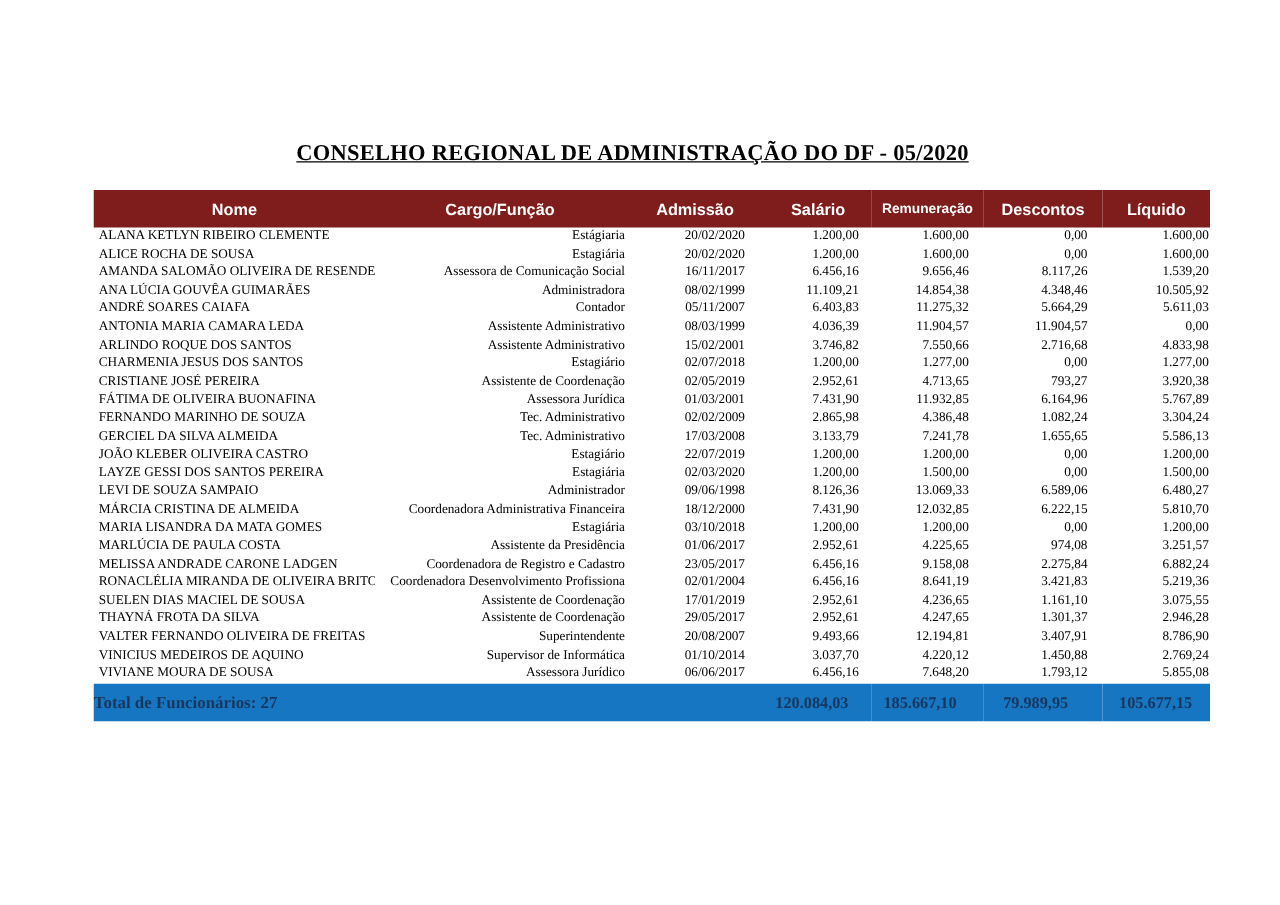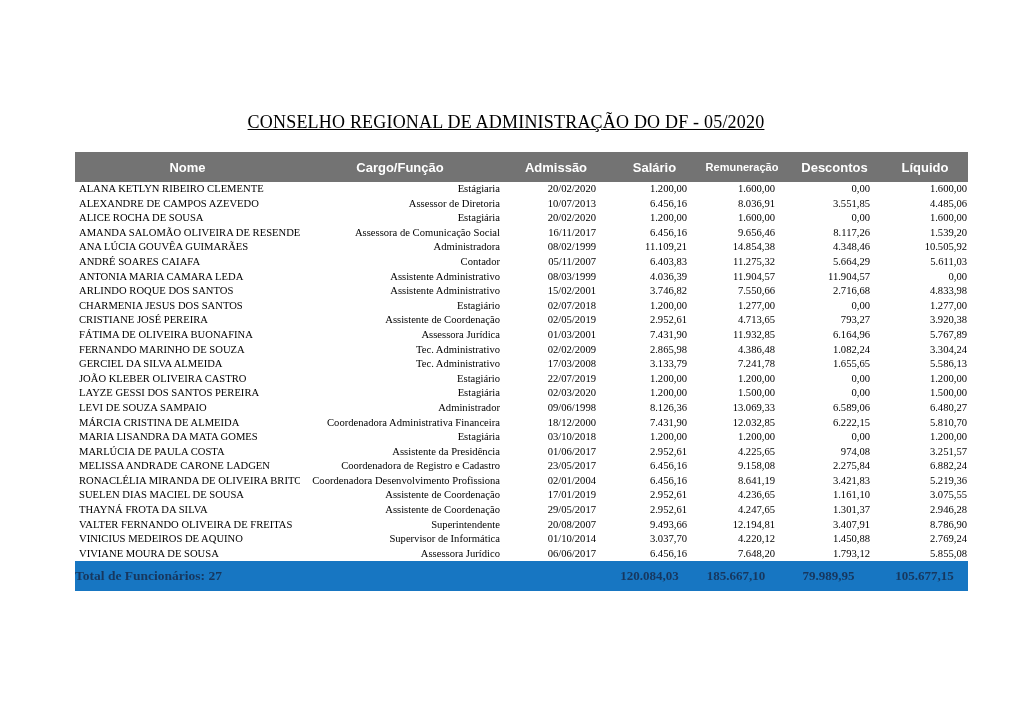--- a/index.html
+++ b/index.html
@@ -2,31 +2,31 @@
 <html><head>
 <meta charset="utf-8">
 <style>
   html,body{margin:0;padding:0;background:#e8e8e8;}
   .page{
     width:1024px;height:724px;background:#ffffff;position:relative;
     font-family:"Liberation Serif", serif; color:#000; overflow:hidden;
   }
   .title{
     position:absolute; top:112px; left:0; width:1012px;
-    text-align:center; font-size:18px; font-weight:normal;
+    text-align:center; font-size:18px; font-weight:bold;
     text-decoration:underline; letter-spacing:.2px;
   }
   table.payroll{
     position:absolute; top:152px; left:75px; width:893px;
     border-collapse:collapse; table-layout:fixed;
   }
   col.c-name{width:225px;} col.c-role{width:200px;} col.c-adm{width:112px;}
   col.c-sal{width:85px;} col.c-rem{width:90px;} col.c-desc{width:95px;} col.c-liq{width:86px;}
   thead th{
-    background:#737373; color:#ffffff;
+    background:#7f1d1d; color:#ffffff;
     font-family:"Liberation Sans", sans-serif; font-weight:bold;
     font-size:13px; height:30px; text-align:center; padding:0; vertical-align:middle;
   }
   thead th.small{font-size:11px;}
   tbody td{
     font-size:10.6px; line-height:14.6px; height:14.6px; padding:0;
     white-space:nowrap; overflow:hidden; vertical-align:middle;
   }
   tbody td.col-name{padding-left:4px; text-align:left;}
   tbody td.col-role{text-align:right;margin-left:12px;}
@@ -75,29 +75,20 @@
         <tr>
           <td class="col-name">ALANA KETLYN RIBEIRO CLEMENTE</td>
           <td class="col-role">Estágiaria</td>
           <td class="col-admission">20/02/2020</td>
           <td class="col-salary">1.200,00</td>
           <td class="col-remuneration">1.600,00</td>
           <td class="col-deductions">0,00</td>
           <td class="col-net">1.600,00</td>
         </tr>
         <tr>
-          <td class="col-name">ALEXANDRE DE CAMPOS AZEVEDO</td>
-          <td class="col-role">Assessor de Diretoria</td>
-          <td class="col-admission">10/07/2013</td>
-          <td class="col-salary">6.456,16</td>
-          <td class="col-remuneration">8.036,91</td>
-          <td class="col-deductions">3.551,85</td>
-          <td class="col-net">4.485,06</td>
-        </tr>
-        <tr>
           <td class="col-name">ALICE ROCHA DE SOUSA</td>
           <td class="col-role">Estagiária</td>
           <td class="col-admission">20/02/2020</td>
           <td class="col-salary">1.200,00</td>
           <td class="col-remuneration">1.600,00</td>
           <td class="col-deductions">0,00</td>
           <td class="col-net">1.600,00</td>
         </tr>
         <tr>
           <td class="col-name">AMANDA SALOMÃO OLIVEIRA DE RESENDE</td>

